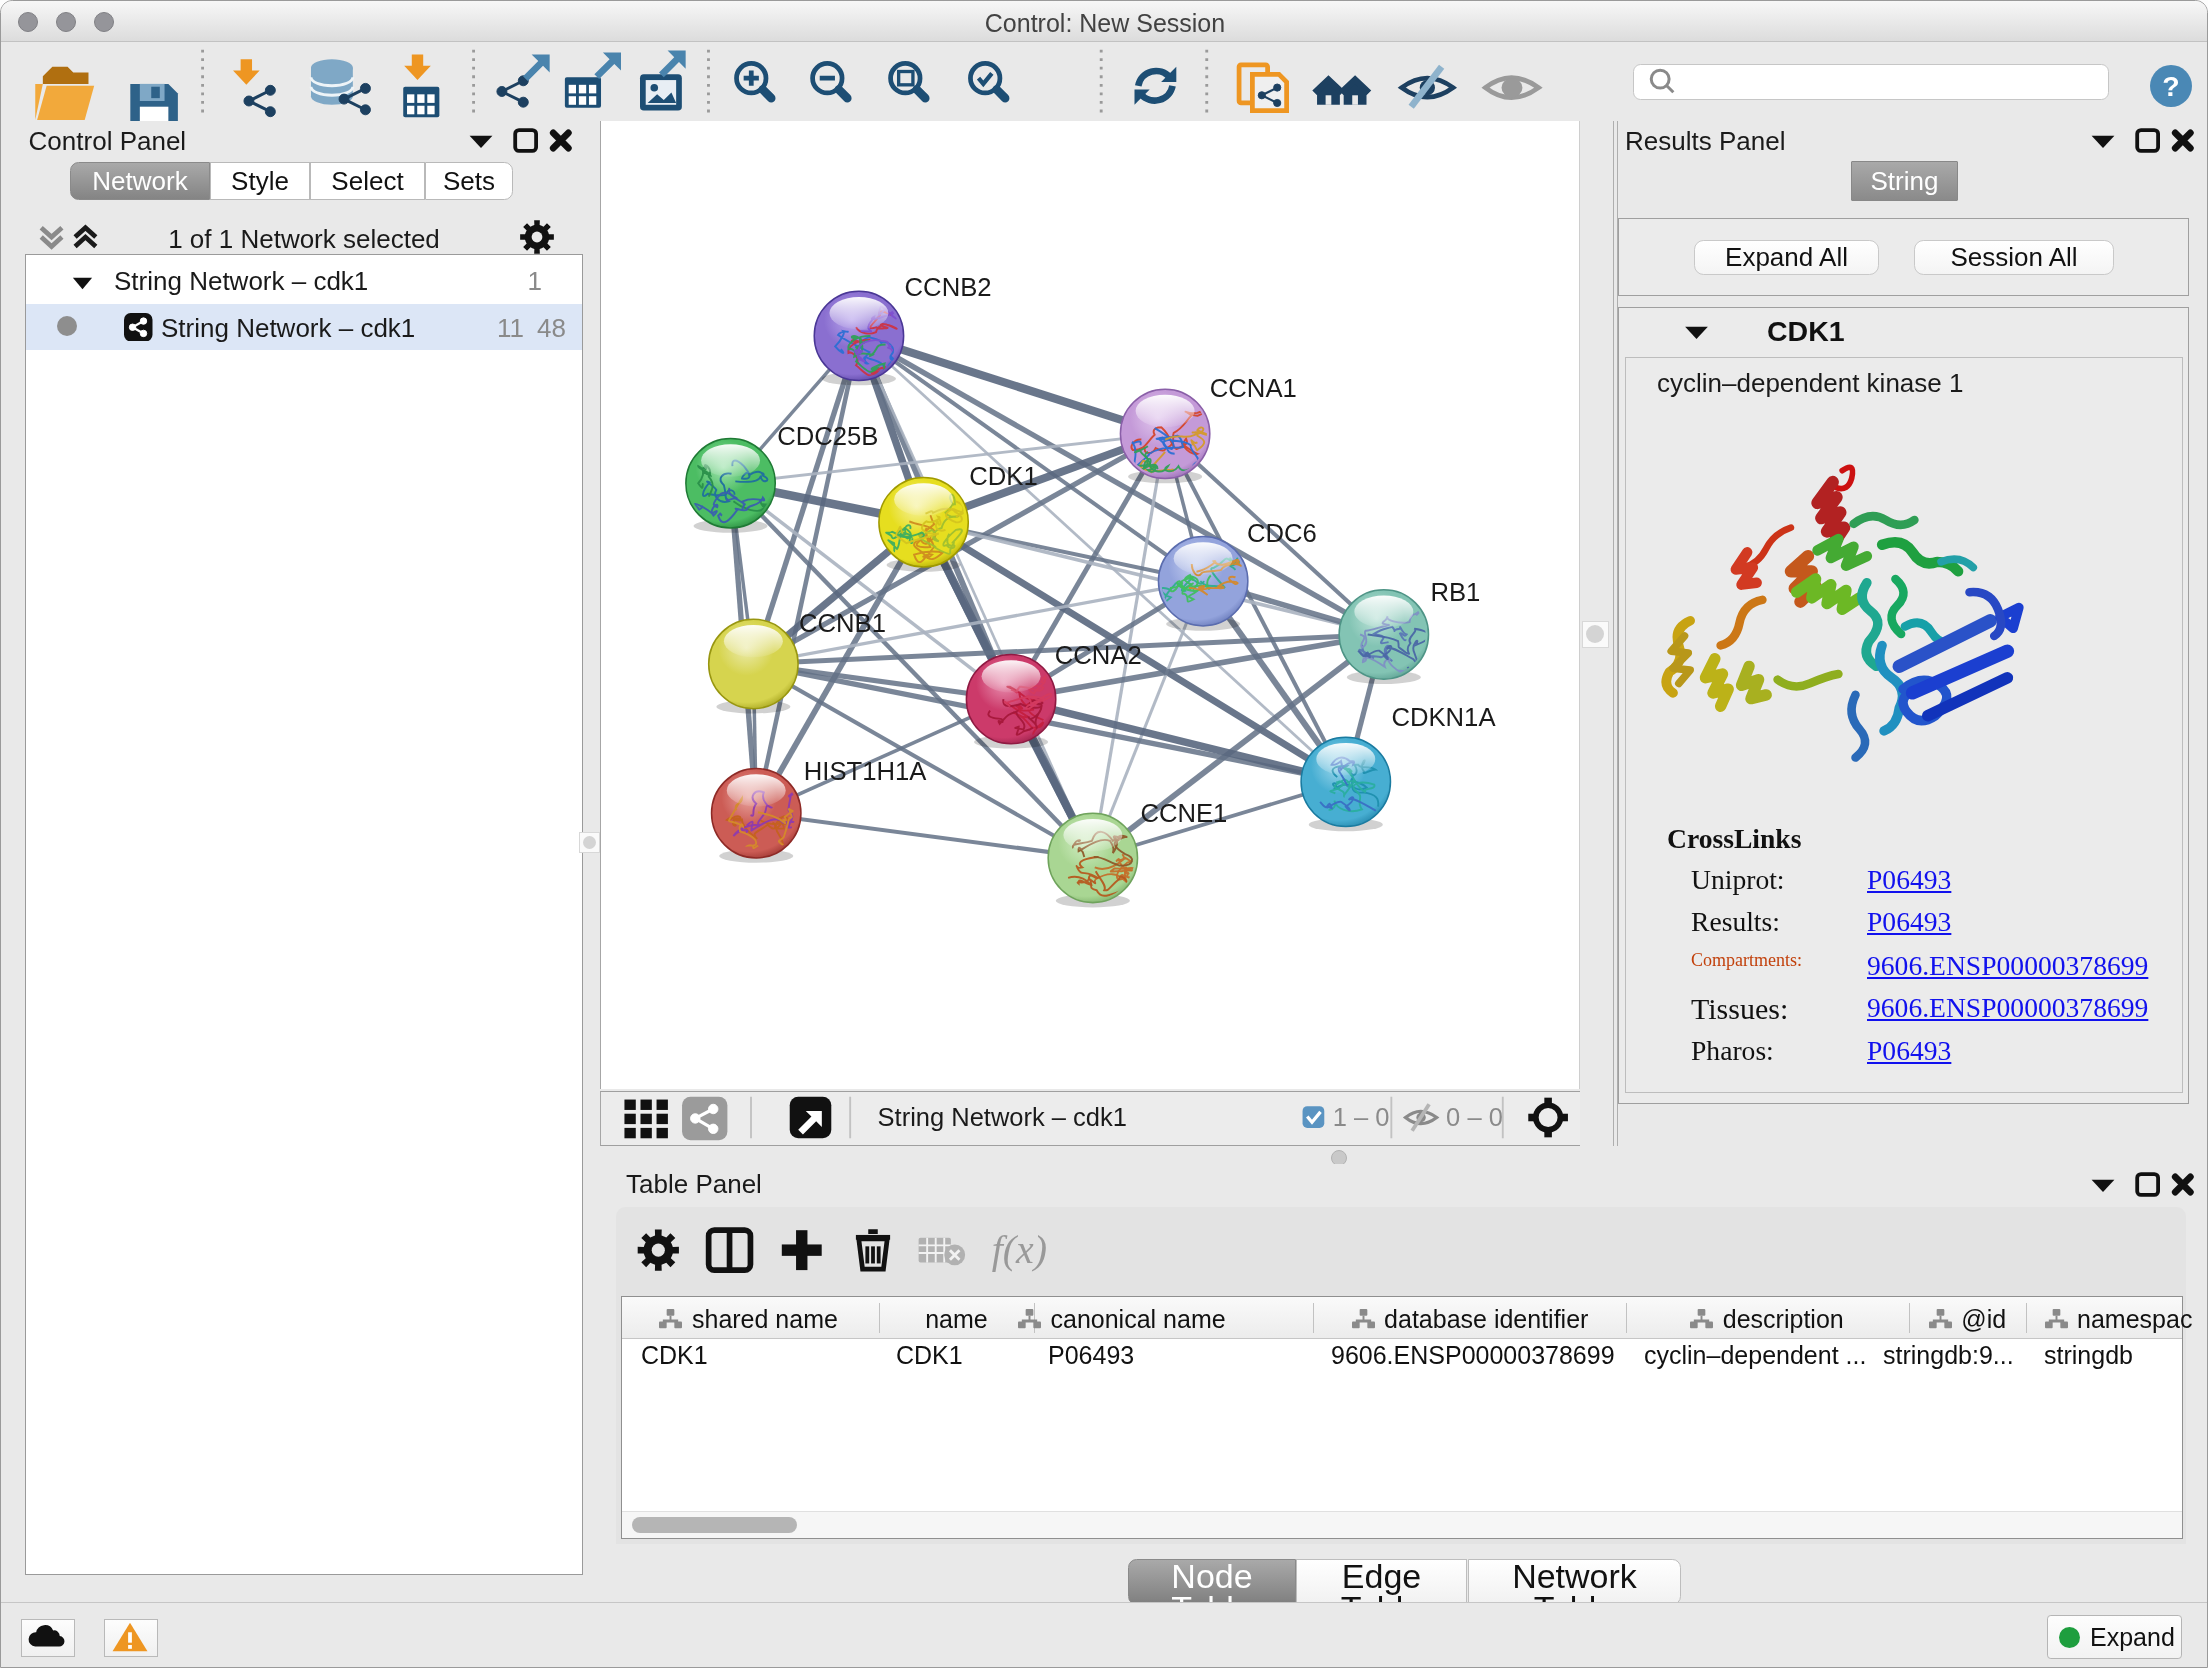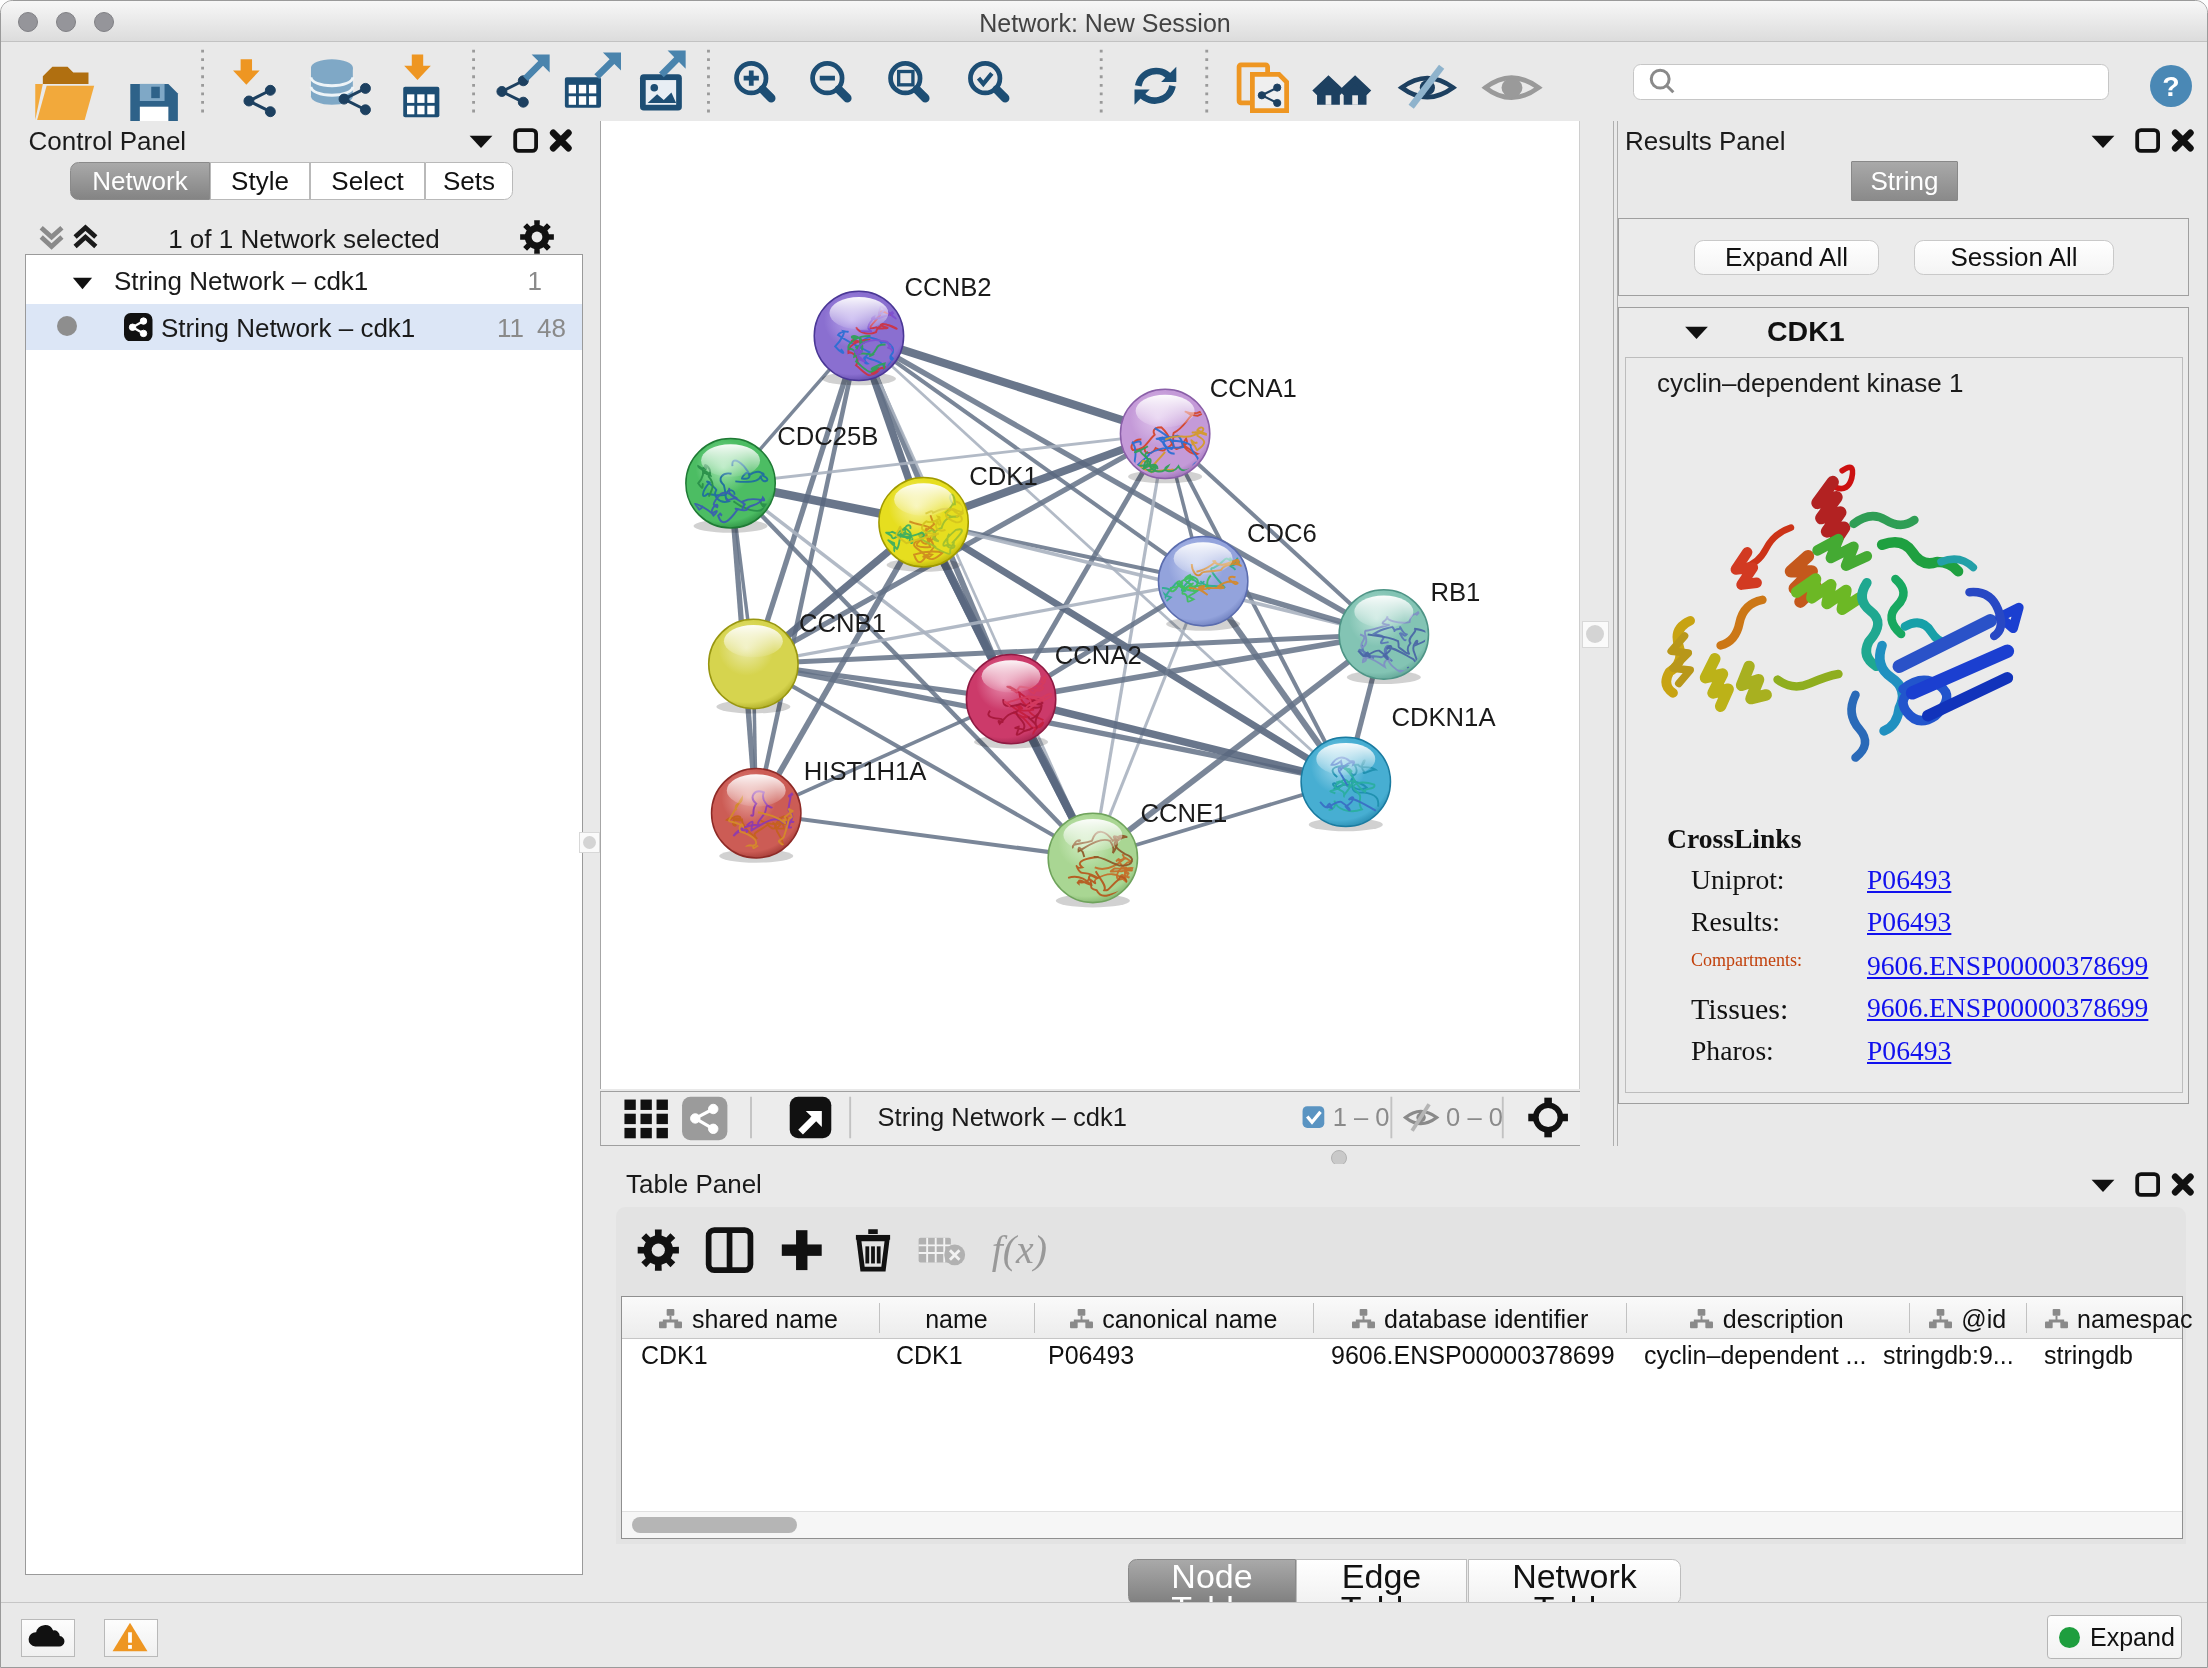--- a/index.html
+++ b/index.html
@@ -28,21 +28,21 @@
 .tabbtn{position:absolute;height:46px;border:1px solid #bdbdbd;background:linear-gradient(#fff,#f1f1f1);color:#111;font-size:34px;text-align:center;line-height:32px}
 .tabbtn.sel{background:linear-gradient(#a9a9a9,#7f7f7f);color:#fff;border-color:#8a8a8a}
 .statusbar{position:absolute;left:0;top:1601px;width:2208px;height:68px;background:#e9e9e9;border-top:1.9px solid #c6c6c6}
 .sbtn{position:absolute;top:16px;width:54px;height:38px;background:linear-gradient(#fdfdfd,#f0f0f0);border:1.9px solid #b9b9b9}
 </style></head><body>
 <div class="win">
 <div class="titlebar">
 <div class="tl" style="left:17px"></div>
       <div class="tl" style="left:55px"></div>
       <div class="tl" style="left:93px"></div>
-<div class="title">Network: New Session</div>
+<div class="title">Control: New Session</div>
 </div>
     <svg width="2208" height="79" viewBox="0 0 2322 83" style="position:absolute;left:0;top:41px">
 
 <path d="M44 36 l10 -10 h16 l6 6 h16 v12 h-48 z" fill="#b06f10"></path>
 <path d="M38 82 l10 -36 h50 l-10 36 z" fill="#f2a93b"></path>
 <path d="M36 44 h8 l-8 38 z" fill="#f2a93b"></path>
 
 <g>
         <path d="M136 44 h40 l10 10 v36 h-50 z" fill="#2e6289"></path>
 <rect x="146" y="44" width="26" height="18" fill="#7fa8c6"></rect>
@@ -695,21 +695,21 @@
 <div style="position:absolute;left:0;top:7.6px;width:100%;font-size:25px;color:#111">
         <span style="position:absolute;left:-3.8px;width:261px;text-align:center"><svg width="23" height="23" viewBox="0 0 24 24" style="vertical-align:-3.8px;margin-right:9.5px">
             <g fill="#8a8a8a">
               <rect x="8" y="1" width="8" height="7" rx="1"></rect>
               <rect x="0" y="14" width="8" height="7" rx="1"></rect>
               <rect x="16" y="14" width="8" height="7" rx="1"></rect>
               <path d="M11 8 h2 v4 h7 v3 h-16 v-3 h7 z"></path>
             </g>
           </svg>shared name</span>
         <span style="position:absolute;left:257px;width:155px;text-align:center">name</span>
-        <span style="position:absolute;left:412px;width:279px;text-align:center"><svg width="23" height="23" viewBox="0 0 24 24" style="vertical-align:-3.8px;margin-right:9.5px">
+        <span style="position:absolute;left:396px;width:279px;text-align:left"><svg width="23" height="23" viewBox="0 0 24 24" style="vertical-align:-3.8px;margin-right:9.5px">
             <g fill="#8a8a8a">
               <rect x="8" y="1" width="8" height="7" rx="1"></rect>
               <rect x="0" y="14" width="8" height="7" rx="1"></rect>
               <rect x="16" y="14" width="8" height="7" rx="1"></rect>
               <path d="M11 8 h2 v4 h7 v3 h-16 v-3 h7 z"></path>
             </g>
           </svg>canonical name</span>
         <span style="position:absolute;left:691px;width:314px;text-align:center"><svg width="23" height="23" viewBox="0 0 24 24" style="vertical-align:-3.8px;margin-right:9.5px">
             <g fill="#8a8a8a">
               <rect x="8" y="1" width="8" height="7" rx="1"></rect>

